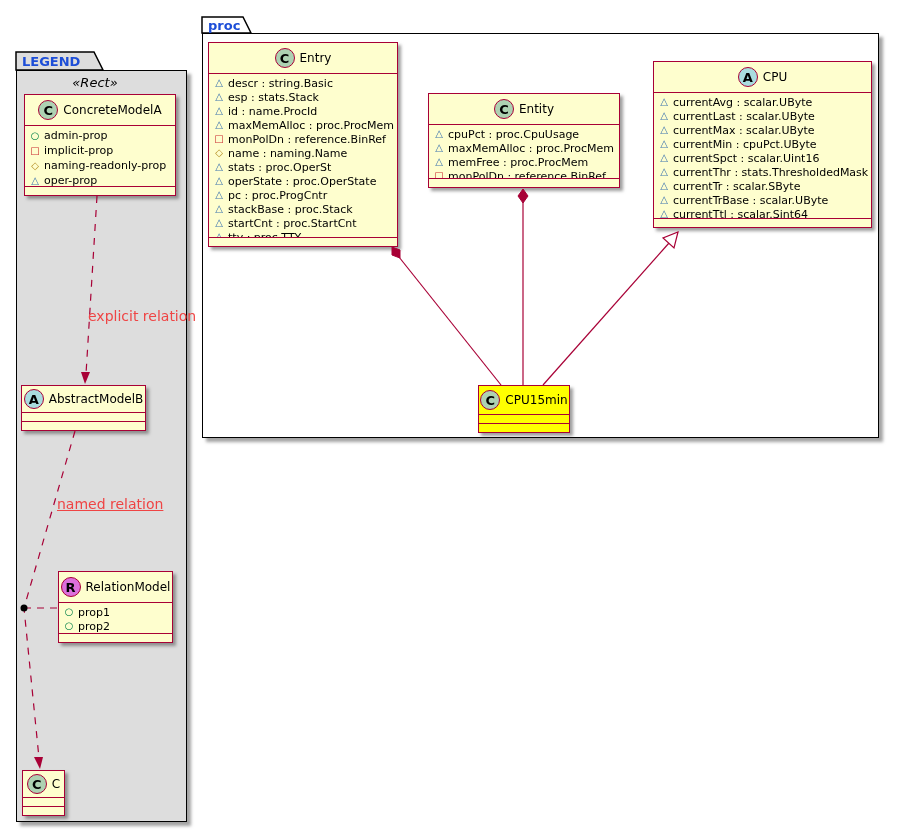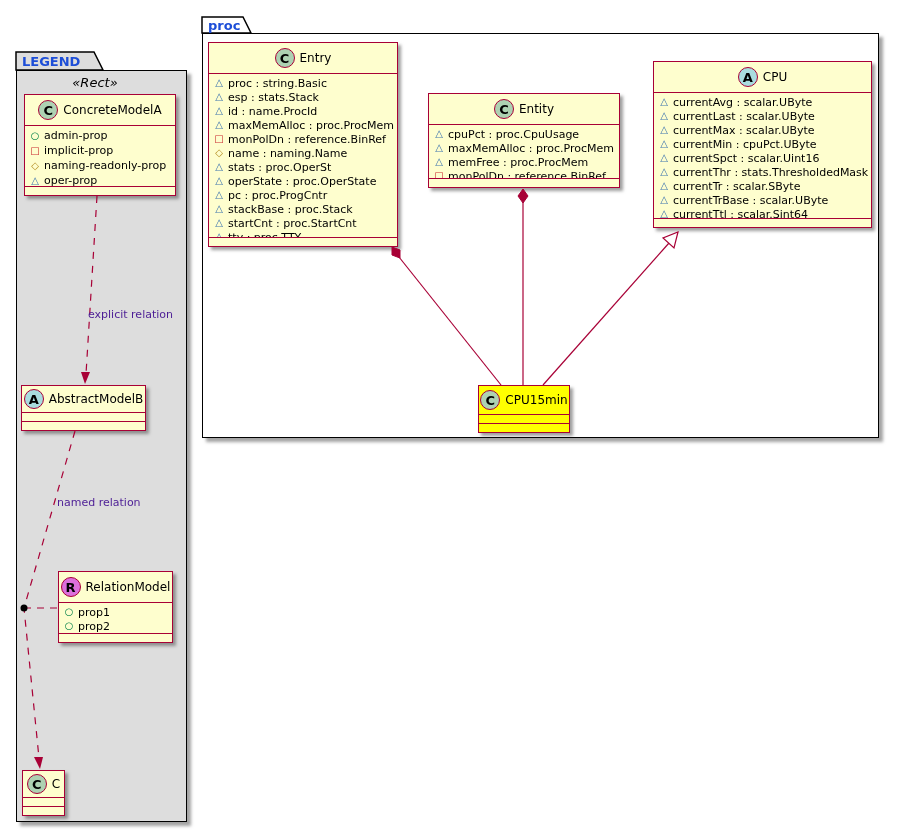--- a/index.html
+++ b/index.html
@@ -40,23 +40,23 @@
   #box-abstract{left:21px;top:385px;width:125px;height:46px;}
   #box-relation{left:58px;top:571px;width:115px;height:72px;}
   #box-c{left:22px;top:770px;width:43px;height:46px;}
   #box-entry{left:208px;top:42px;width:190px;height:205px;}
   #box-entity{left:428px;top:93px;width:192px;height:95px;}
   #box-cpu{left:653px;top:61px;width:219px;height:167px;}
   #box-cpu15min{left:478px;top:385px;width:92px;height:48px;background:#FFFF00;}
 
   
   #edges{position:absolute;left:0;top:0;width:900px;height:836px;z-index:5;pointer-events:none;}
-  .edge-label{position:absolute;z-index:6;font-size:11px;color:#4c1d95;white-space:nowrap;}
+  .edge-label{position:absolute;z-index:6;font-size:14px;color:#ef4444;white-space:nowrap;}
   #label-explicit{left:88px;top:308px;}
-  #label-named{left:57px;top:496px;}
+  #label-named{left:57px;top:496px;text-decoration:underline;}
 </style>
 </head>
 <body>
 
 <div id="canvas">
 
   <div id="legend-body" class="pkg-body"></div>
   <div id="proc-body" class="pkg-body"></div>
 
   <div id="legend-tab-label" class="pkg-tab-label">LEGEND</div>
@@ -154,21 +154,21 @@
   </div>
 
   <div id="box-entry" class="uml-class">
     <div class="uml-title">
       <span class="spot spot-class">C</span>
       <span class="uml-name">Entry</span>
     </div>
     <ul class="members">
         <li>
           <span class="micon triangle">△</span>
-          <span>proc : string.Basic</span>
+          <span>descr : string.Basic</span>
         </li>
         <li>
           <span class="micon triangle">△</span>
           <span>esp : stats.Stack</span>
         </li>
         <li>
           <span class="micon triangle">△</span>
           <span>id : name.ProcId</span>
         </li>
         <li>

